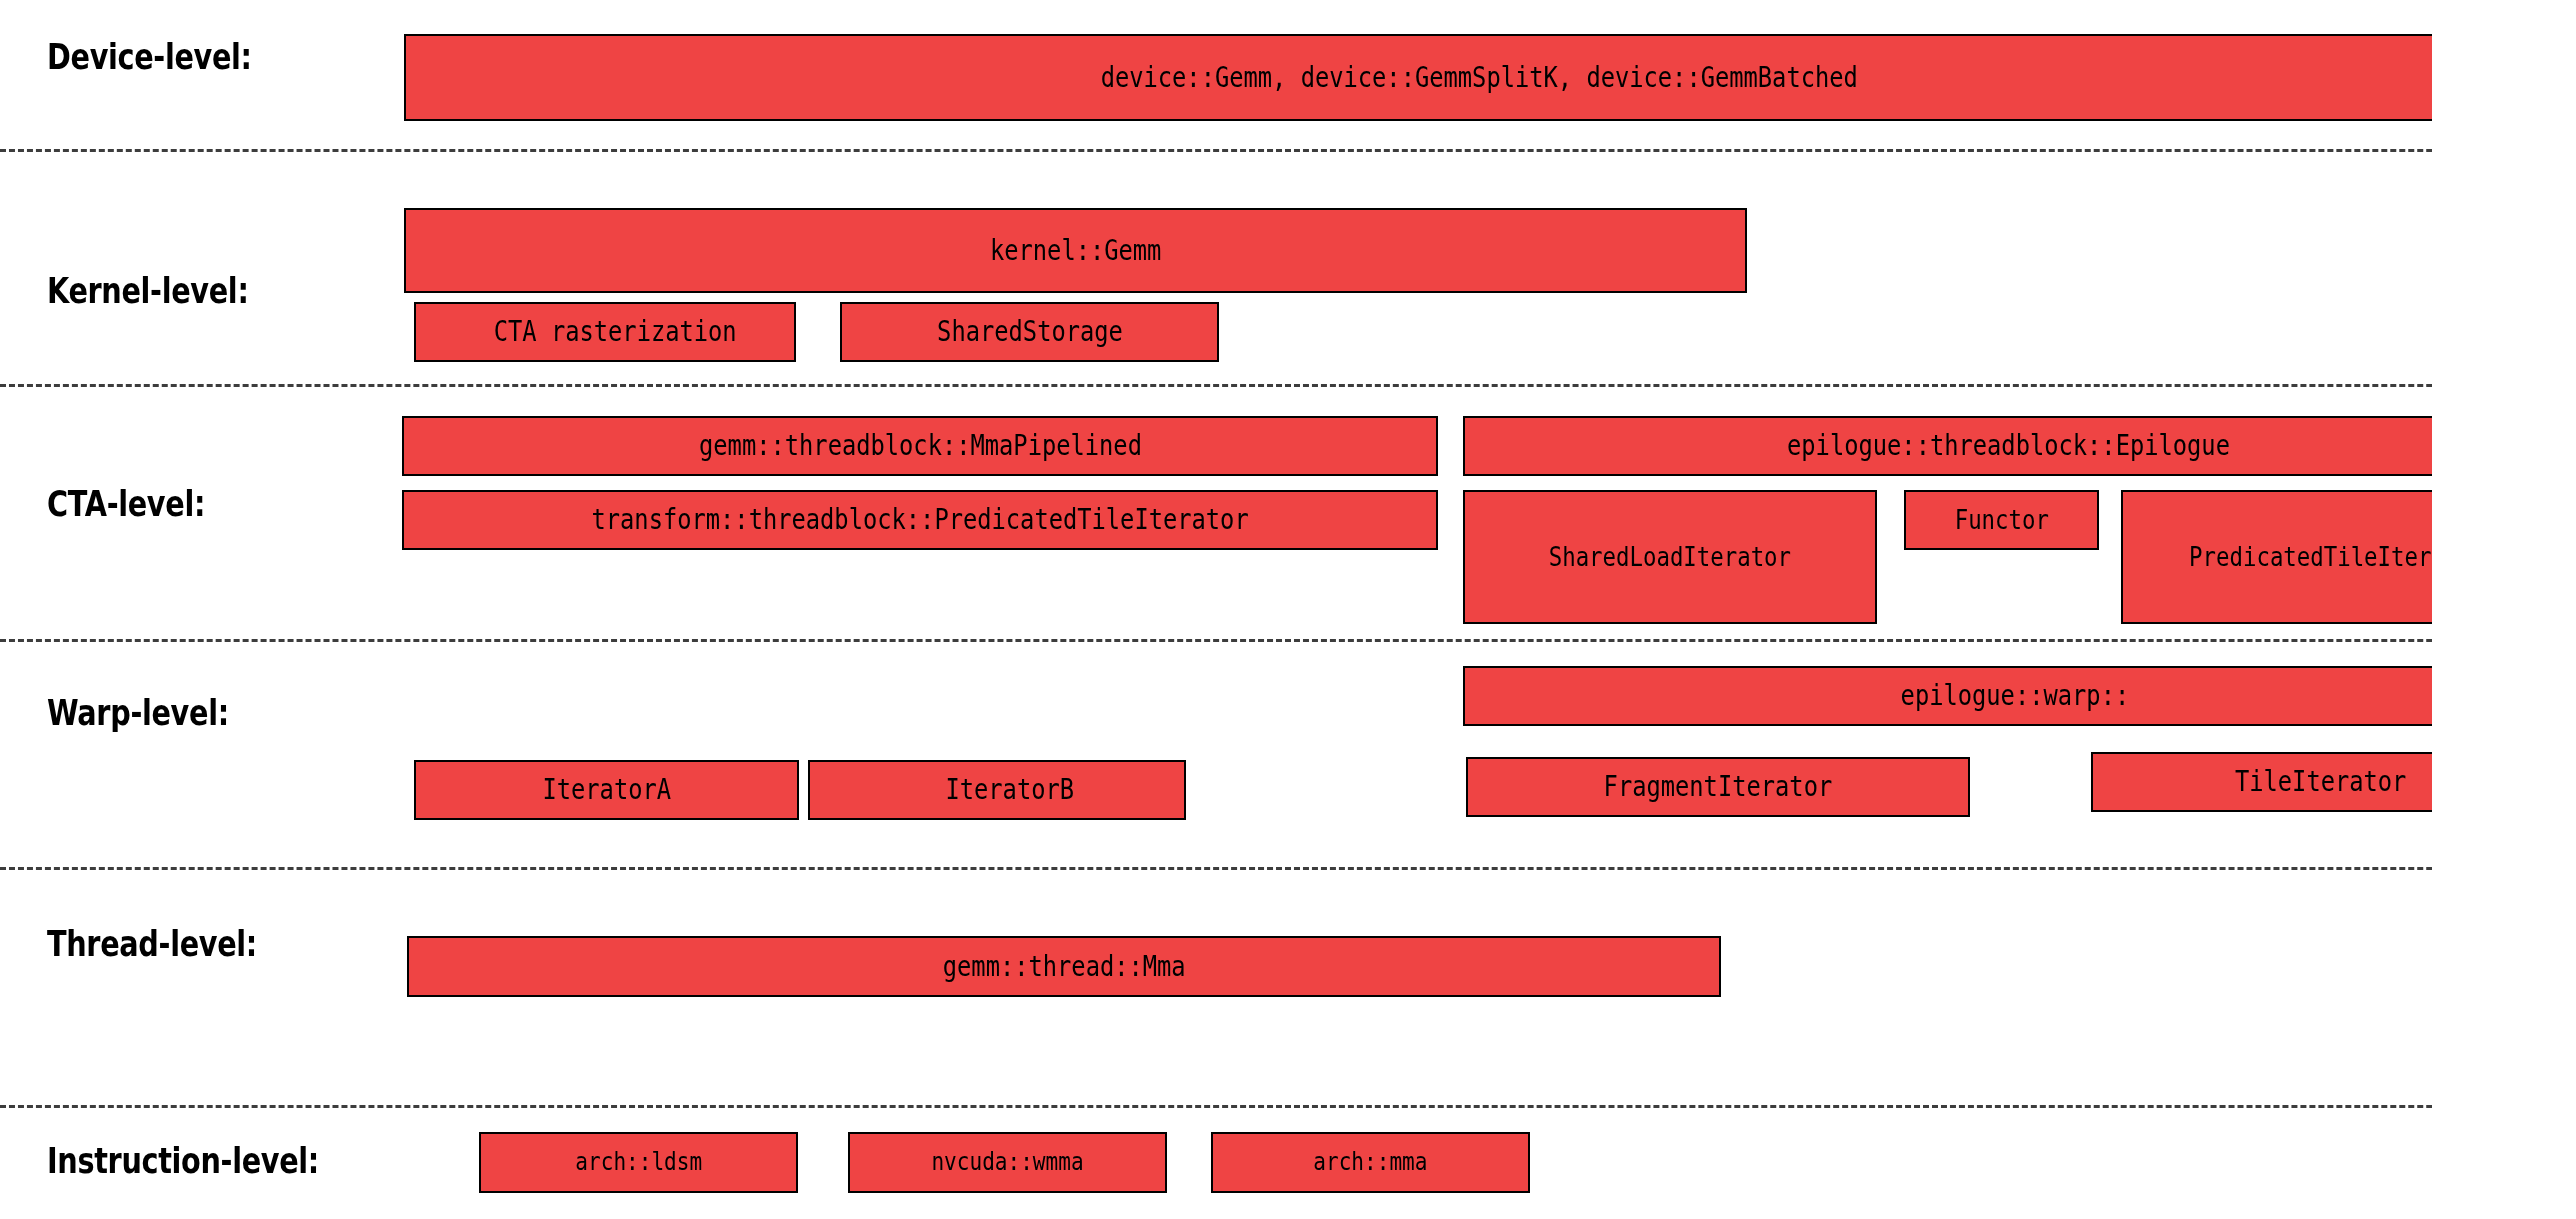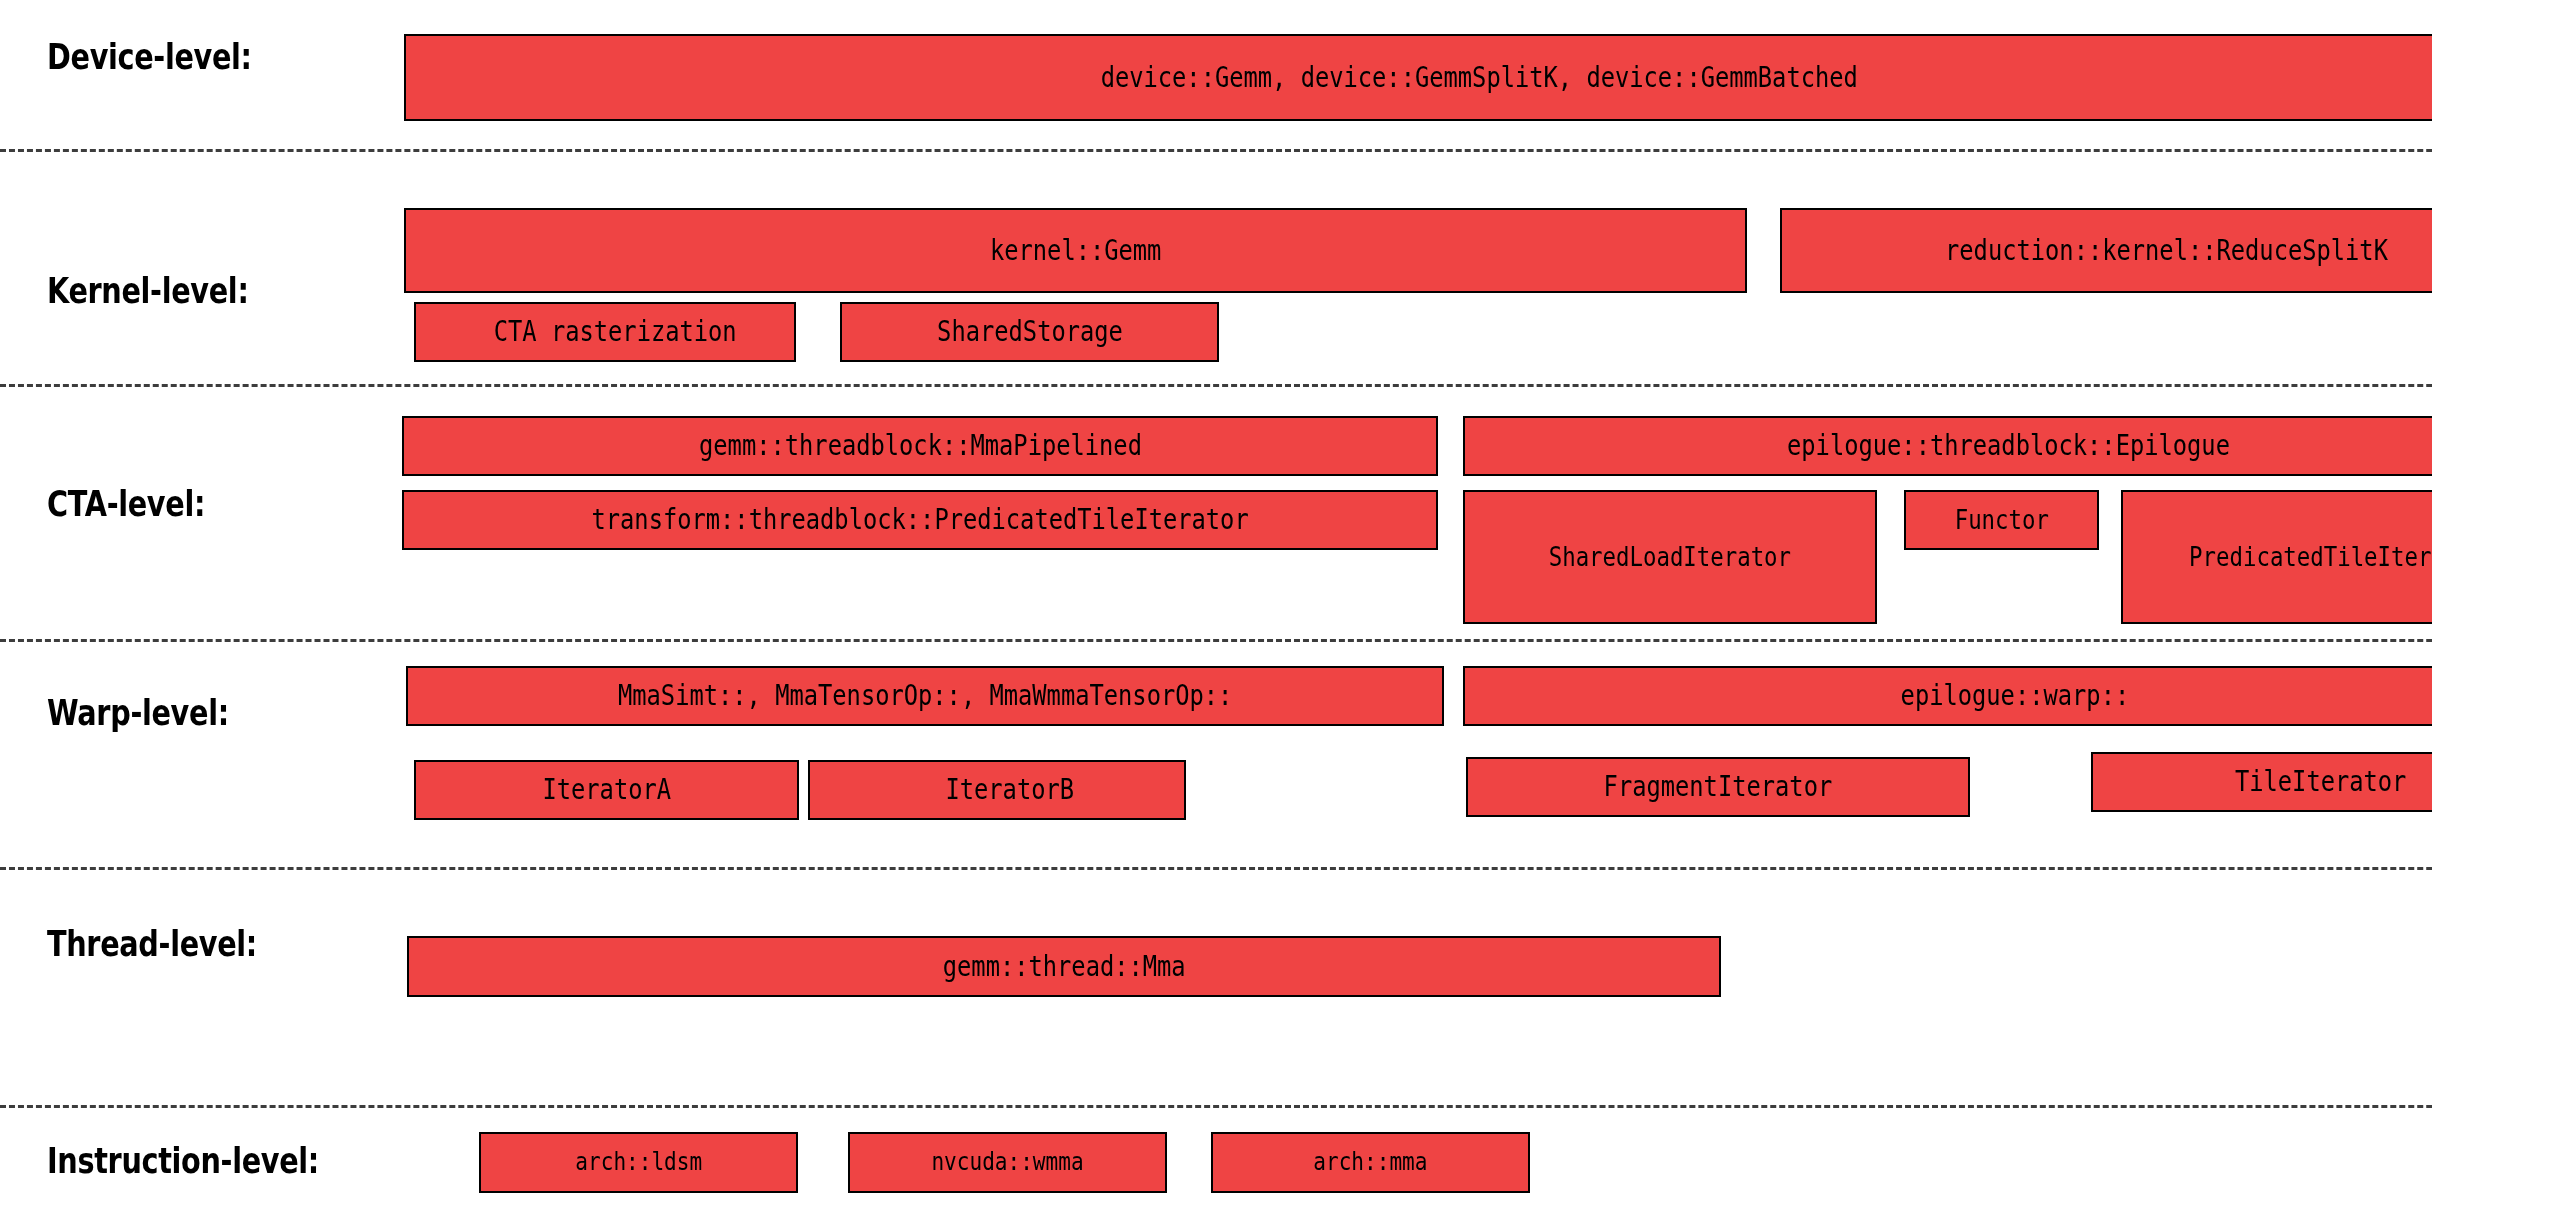--- a/index.html
+++ b/index.html
@@ -65,23 +65,20 @@
   </div>
 
   <div class="divider" style="left:0px; top:149px; width:2576px;"></div>
 
   <div class="row-label" style="left:47px; top:271px;">Kernel-level:</div>
 
   <div class="box" style="left:404px; top:208px; width:1343px; height:85px;">
     <span class="box-label">kernel::Gemm</span>
   </div>
 
-  <div class="box" style="left:1780px; top:208px; width:773px; height:85px;">
-    <span class="box-label">reduction::kernel::ReduceSplitK</span>
-  </div>
 
   <div class="box" style="left:414px; top:302px; width:382px; height:60px;padding-left:20px;">
     <span class="box-label">CTA rasterization</span>
   </div>
 
   <div class="box" style="left:840px; top:302px; width:379px; height:60px;">
     <span class="box-label">SharedStorage</span>
   </div>
 
   <div class="divider" style="left:0px; top:384px; width:2576px;"></div>
@@ -110,23 +107,20 @@
   </div>
 
   <div class="box small" style="left:2121px; top:490px; width:433px; height:134px;">
     <span class="box-label">PredicatedTileIterator</span>
   </div>
 
   <div class="divider" style="left:0px; top:639px; width:2576px;"></div>
 
   <div class="row-label" style="left:47px; top:693px;">Warp-level:</div>
 
-  <div class="box" style="left:406px; top:666px; width:1038px; height:60px;">
-    <span class="box-label">MmaSimt::, MmaTensorOp::, MmaWmmaTensorOp::</span>
-  </div>
 
   <div class="box" style="left:1463px; top:666px; width:1090px; height:60px;padding-left:14px;">
     <span class="box-label">epilogue::warp::</span>
   </div>
 
   <div class="box" style="left:414px; top:760px; width:385px; height:60px;">
     <span class="box-label">IteratorA</span>
   </div>
 
   <div class="box" style="left:808px; top:760px; width:378px; height:60px;padding-left:25px;">

